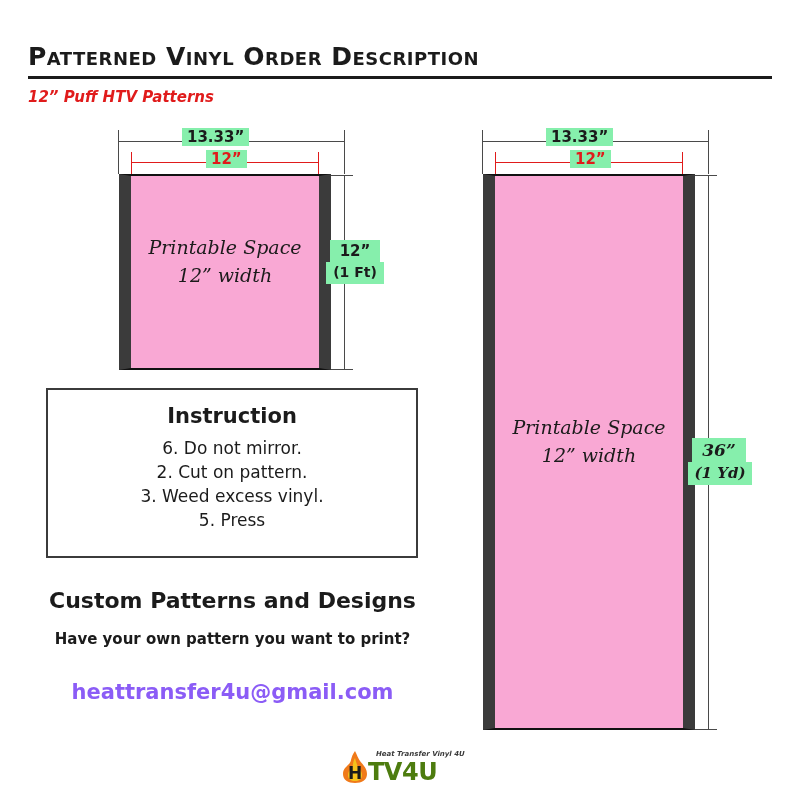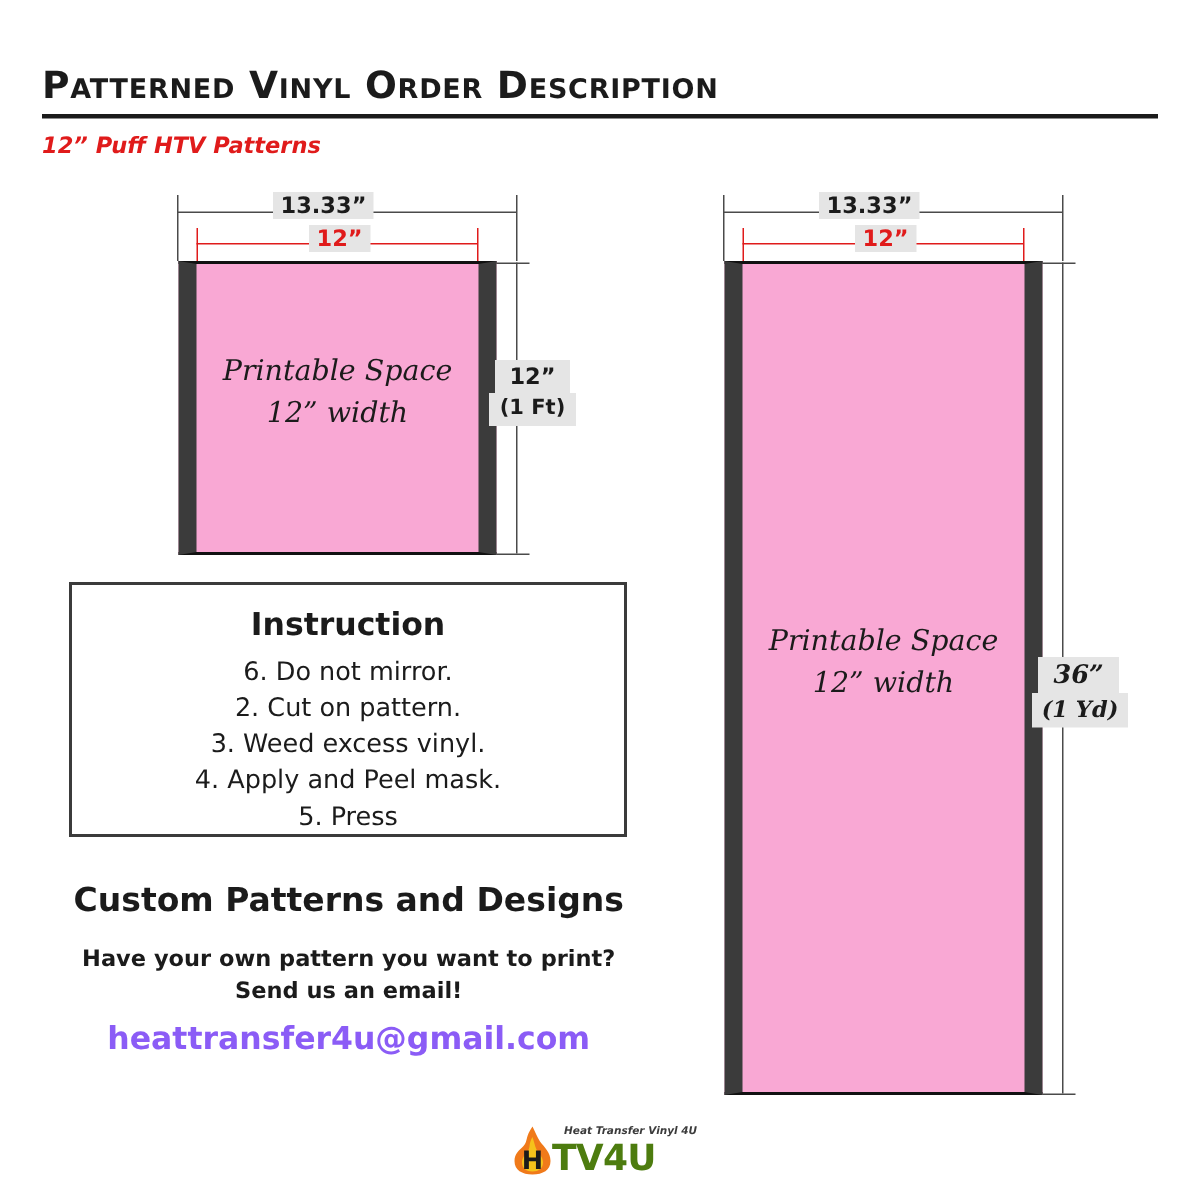--- a/index.html
+++ b/index.html
@@ -99,21 +99,21 @@
     height: 1px;
     background: #4a4a4a;
   }
   .dim-text {
     position: absolute;
     font-family: "DejaVu Sans", sans-serif;
     font-weight: bold;
     font-size: 15px;
     color: #1b1b1b;
     white-space: nowrap;
-    background: #e5e5e5;
+    background: #86efac;
     padding: 0 5px;
   }
   .dim-text.red { color: #e01b1b; }
   .dim-text.side {
     text-align: center;
     line-height: 1.25;
     padding: 2px 3px;
   }
   .dim-text.italic {
     font-family: "DejaVu Serif", serif;
@@ -295,27 +295,25 @@
     <div class="dim-text side italic" style="left:692px; top:438px; width:48px; font-size:17px;">36”</div>
     <div class="dim-text side italic" style="left:688px; top:462px; width:58px; font-size:15px;">(1 Yd)</div>
   </div>
 
   <div class="instruction-box"></div>
   <div class="instruction-title">Instruction</div>
   <div class="instruction-list">
     <div>6. Do not mirror.</div>
     <div>2. Cut on pattern.</div>
     <div>3. Weed excess vinyl.</div>
-    <div>4. Apply and Peel mask.</div>
     <div>5. Press</div>
   </div>
 
   <div class="custom-title">Custom Patterns and Designs</div>
   <div class="custom-line1">Have your own pattern you want to print?</div>
-  <div class="custom-line2">Send us an email!</div>
   <div class="custom-email">heattransfer4u@gmail.com</div>
 
   <div class="logo-wrap">
     <svg class="logo-flame" viewBox="0 0 34 34">
       <path d="M17 1 C12 8 14 11 11 14 C8 17 5 19 5 24 C5 30 10 33 17 33 C24 33 29 30 29 24 C29 18 25 15 22 11 C20 8 19 5 17 1 Z" fill="#f07a1a"></path>
       <path d="M17 8 C14 13 16 15 13.5 18 C11.5 20.5 10 22 10 25 C10 29 13 31 17 31 C21 31 24 29 24 25 C24 21 21 19 19.5 16 C18.5 13.5 18 11 17 8 Z" fill="#f5c21b"></path>
       <text x="17" y="29" font-family="DejaVu Sans, sans-serif" font-size="17" font-weight="bold" fill="#1b1b1b" text-anchor="middle">H</text>
     </svg>
     <div class="logo-tag">Heat Transfer Vinyl 4U</div>
     <div class="logo-main">TV4U</div>

